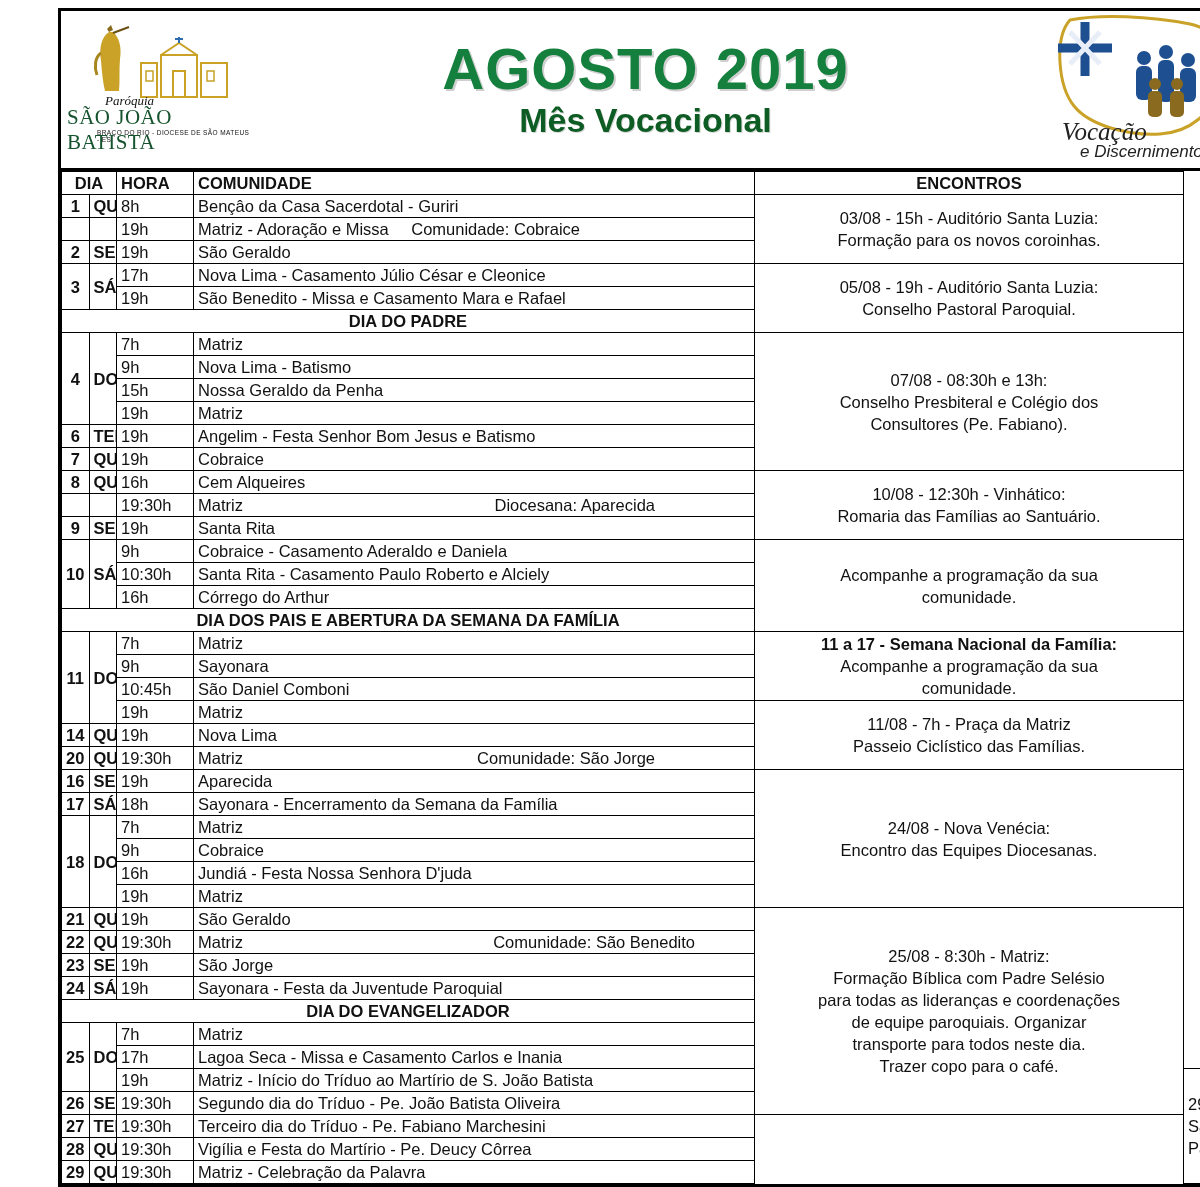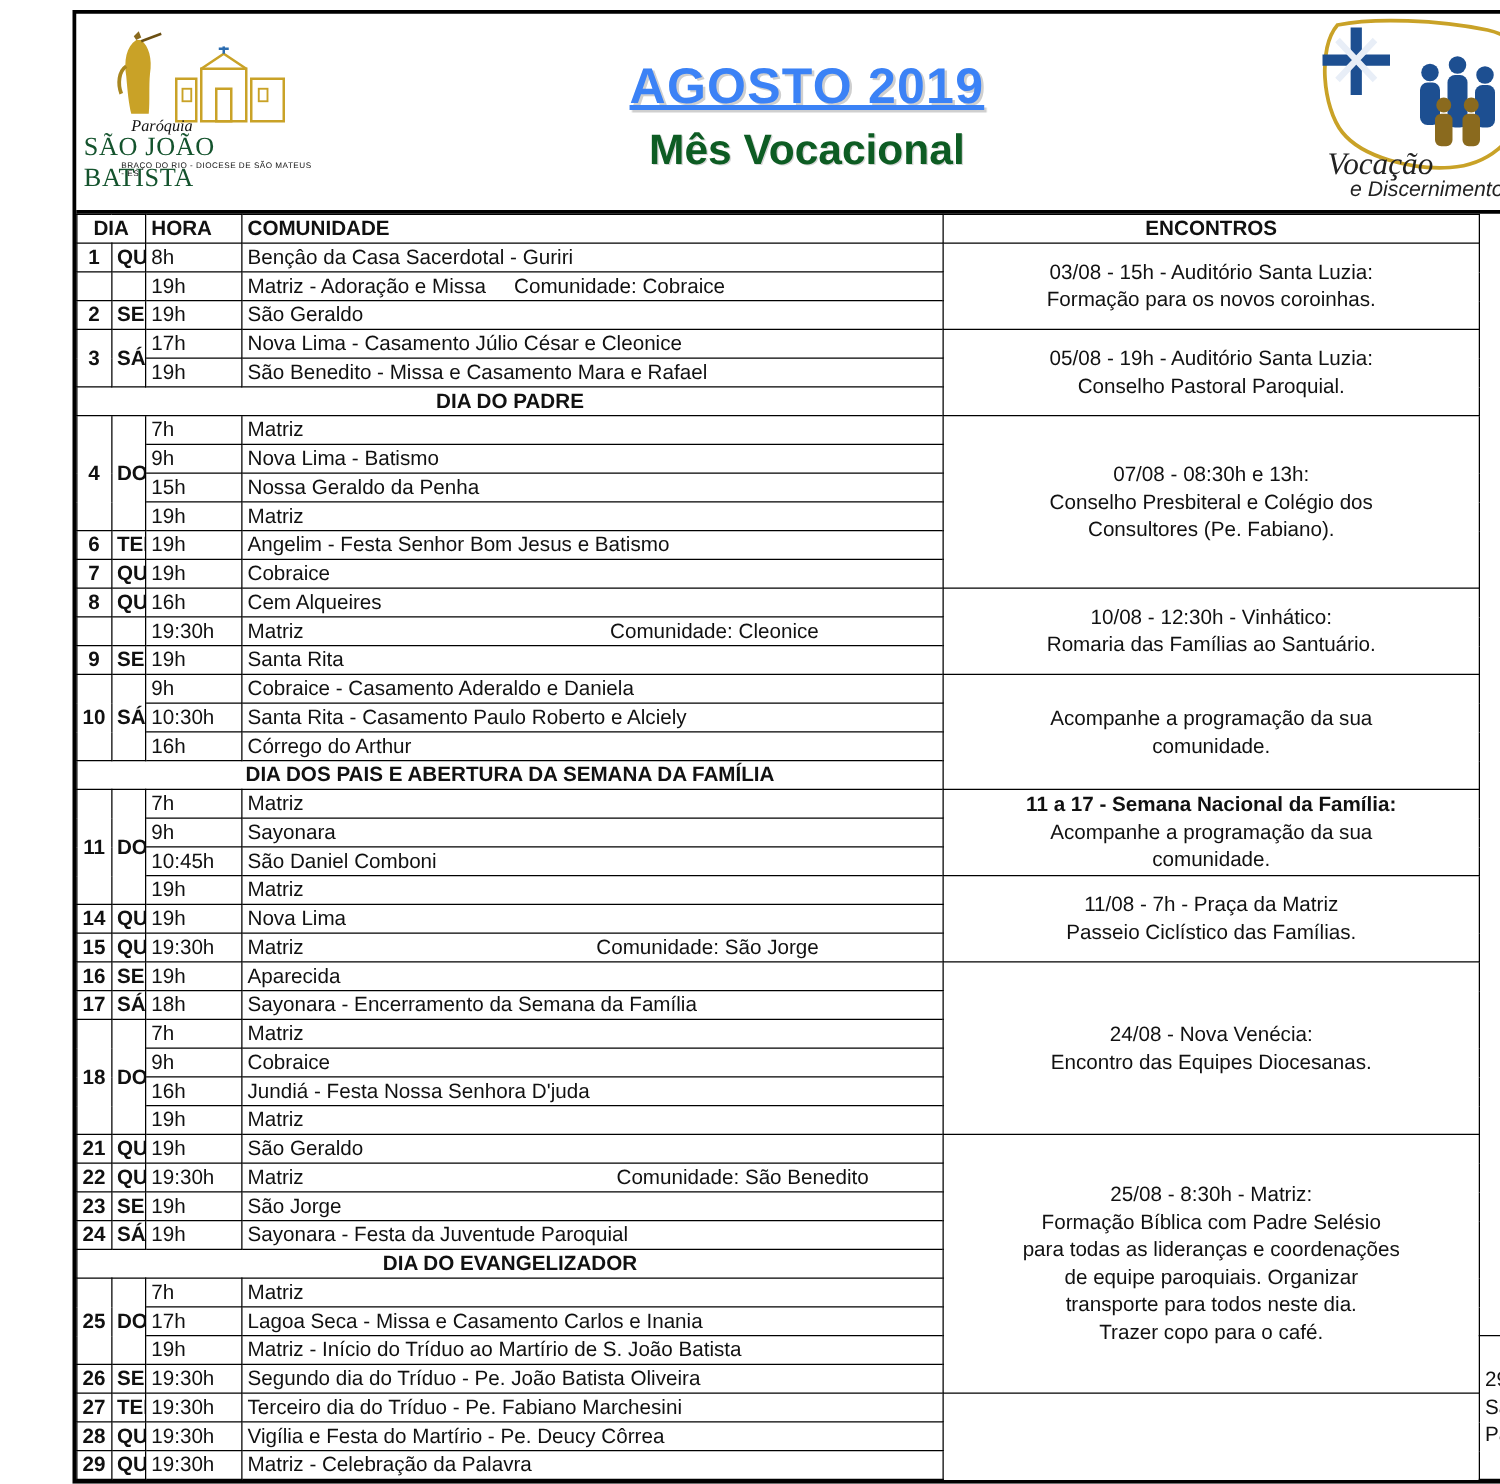--- a/index.html
+++ b/index.html
@@ -8,22 +8,22 @@
   .outer{border:3px solid #000;box-sizing:border-box;width:1180px;margin-left:48px;}
   
   .header{display:flex;align-items:center;height:160px;box-sizing:border-box;border-bottom:3px solid #000;}
   .logo-left{width:190px;min-width:190px;height:150px;position:relative;display:flex;flex-direction:column;align-items:center;justify-content:center;}
   .logo-left .statue{position:absolute;left:28px;top:8px;width:46px;height:70px;}
   .logo-left .church{position:absolute;left:78px;top:22px;width:92px;height:62px;}
   .logo-left .pq{font-family:"Liberation Serif",serif;font-style:italic;font-size:13px;color:#111;position:absolute;top:78px;left:44px;}
   .logo-left .pname{font-family:"Liberation Serif",serif;font-weight:normal;font-size:21px;color:#14532d;position:absolute;top:90px;left:6px;letter-spacing:0.5px;}
   .logo-left .psub{font-family:"Liberation Sans",sans-serif;font-size:6.5px;color:#111;position:absolute;top:114px;left:36px;letter-spacing:0.4px;}
   .title-wrap{flex:1;text-align:center;}
-  .title-main{font-size:40px;font-weight:bold;color:#3b82f6;letter-spacing:1px;line-height:58px;
-     text-shadow:2px 2px 0 #cfcfcf;text-decoration:underline;}
+  .title-main{font-size:58px;font-weight:bold;color:#15803d;letter-spacing:1px;line-height:58px;
+     text-shadow:2px 2px 0 #cfcfcf;}
   .title-sub{font-size:34px;font-weight:bold;color:#0d5c23;line-height:40px;margin-top:2px;text-shadow:1px 1px 0 #d5d5d5;}
   .logo-right{width:195px;min-width:195px;height:152px;position:relative;}
   .logo-right .vtxt{position:absolute;left:22px;top:104px;font-family:"Liberation Serif",serif;font-style:italic;font-size:25px;color:#222;}
   .logo-right .vtxt2{position:absolute;left:40px;top:128px;font-family:Liberation Sans, sans-serif;font-style:italic;font-size:17px;color:#222;}
   
   table.sched{border-collapse:collapse;width:1180px;table-layout:fixed;}
   table.sched td,table.sched th{border:1.5px solid #000;padding:0 4px;font-size:16.5px;color:#111;
      height:22px;line-height:22px;vertical-align:middle;overflow:hidden;white-space:nowrap;}
   .col-dia{width:46px;text-align:center;font-weight:bold;}
   .col-dow{width:72px;text-align:center;font-weight:bold;}
@@ -207,21 +207,21 @@
             <div>Romaria das Famílias ao Santuário.</div>
           </td>
         </tr>
         <tr>
           <td class="col-dia"></td>
           <td class="col-dow"></td>
           <td class="col-hora">19:30h</td>
           <td class="col-com">
             <div class="com-2col">
               <span class="a">Matriz</span>
-              <span class="b2">Comunidade: Cleonice</span>
+              <span class="b2">Diocesana: Aparecida</span>
             </div>
           </td>
         </tr>
 
         <tr>
           <td class="col-dia">9</td>
           <td class="col-dow">SEX</td>
           <td class="col-hora">19h</td>
           <td class="col-com">Santa Rita</td>
         </tr>
@@ -278,21 +278,21 @@
         </tr>
 
         <tr>
           <td class="col-dia">14</td>
           <td class="col-dow">QUA</td>
           <td class="col-hora">19h</td>
           <td class="col-com">Nova Lima</td>
         </tr>
 
         <tr>
-          <td class="col-dia">15</td>
+          <td class="col-dia">20</td>
           <td class="col-dow">QUI</td>
           <td class="col-hora">19:30h</td>
           <td class="col-com">
             <div class="com-2col">
               <span class="a">Matriz</span>
               <span class="b2">Comunidade: São Jorge</span>
             </div>
           </td>
         </tr>
 

